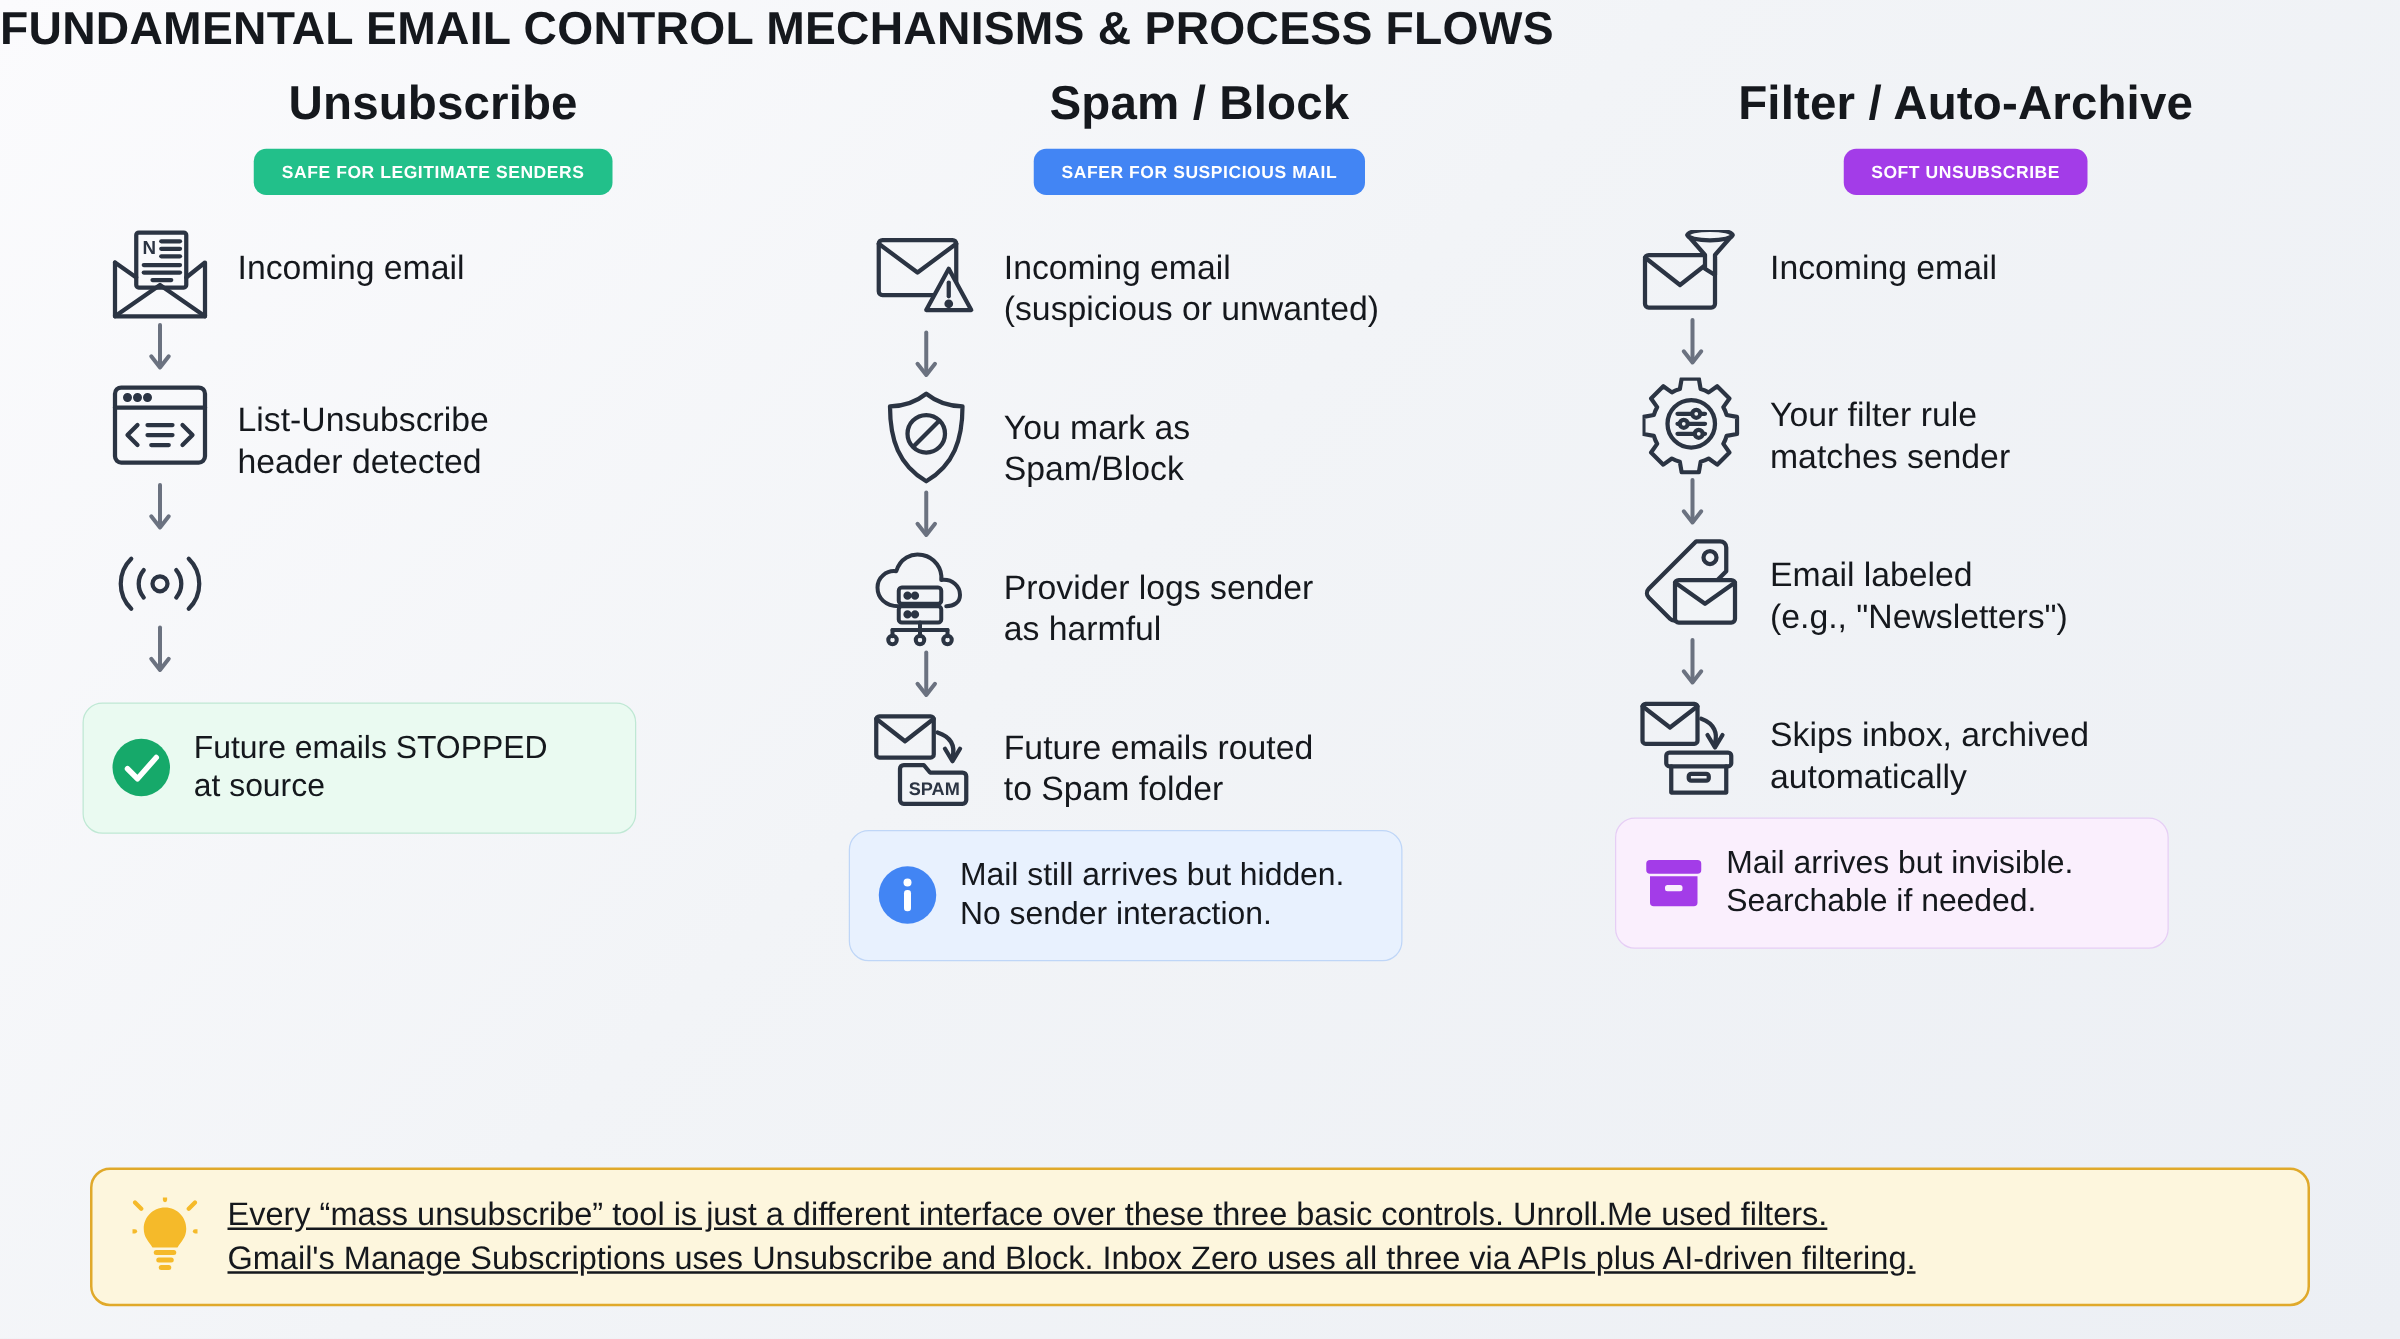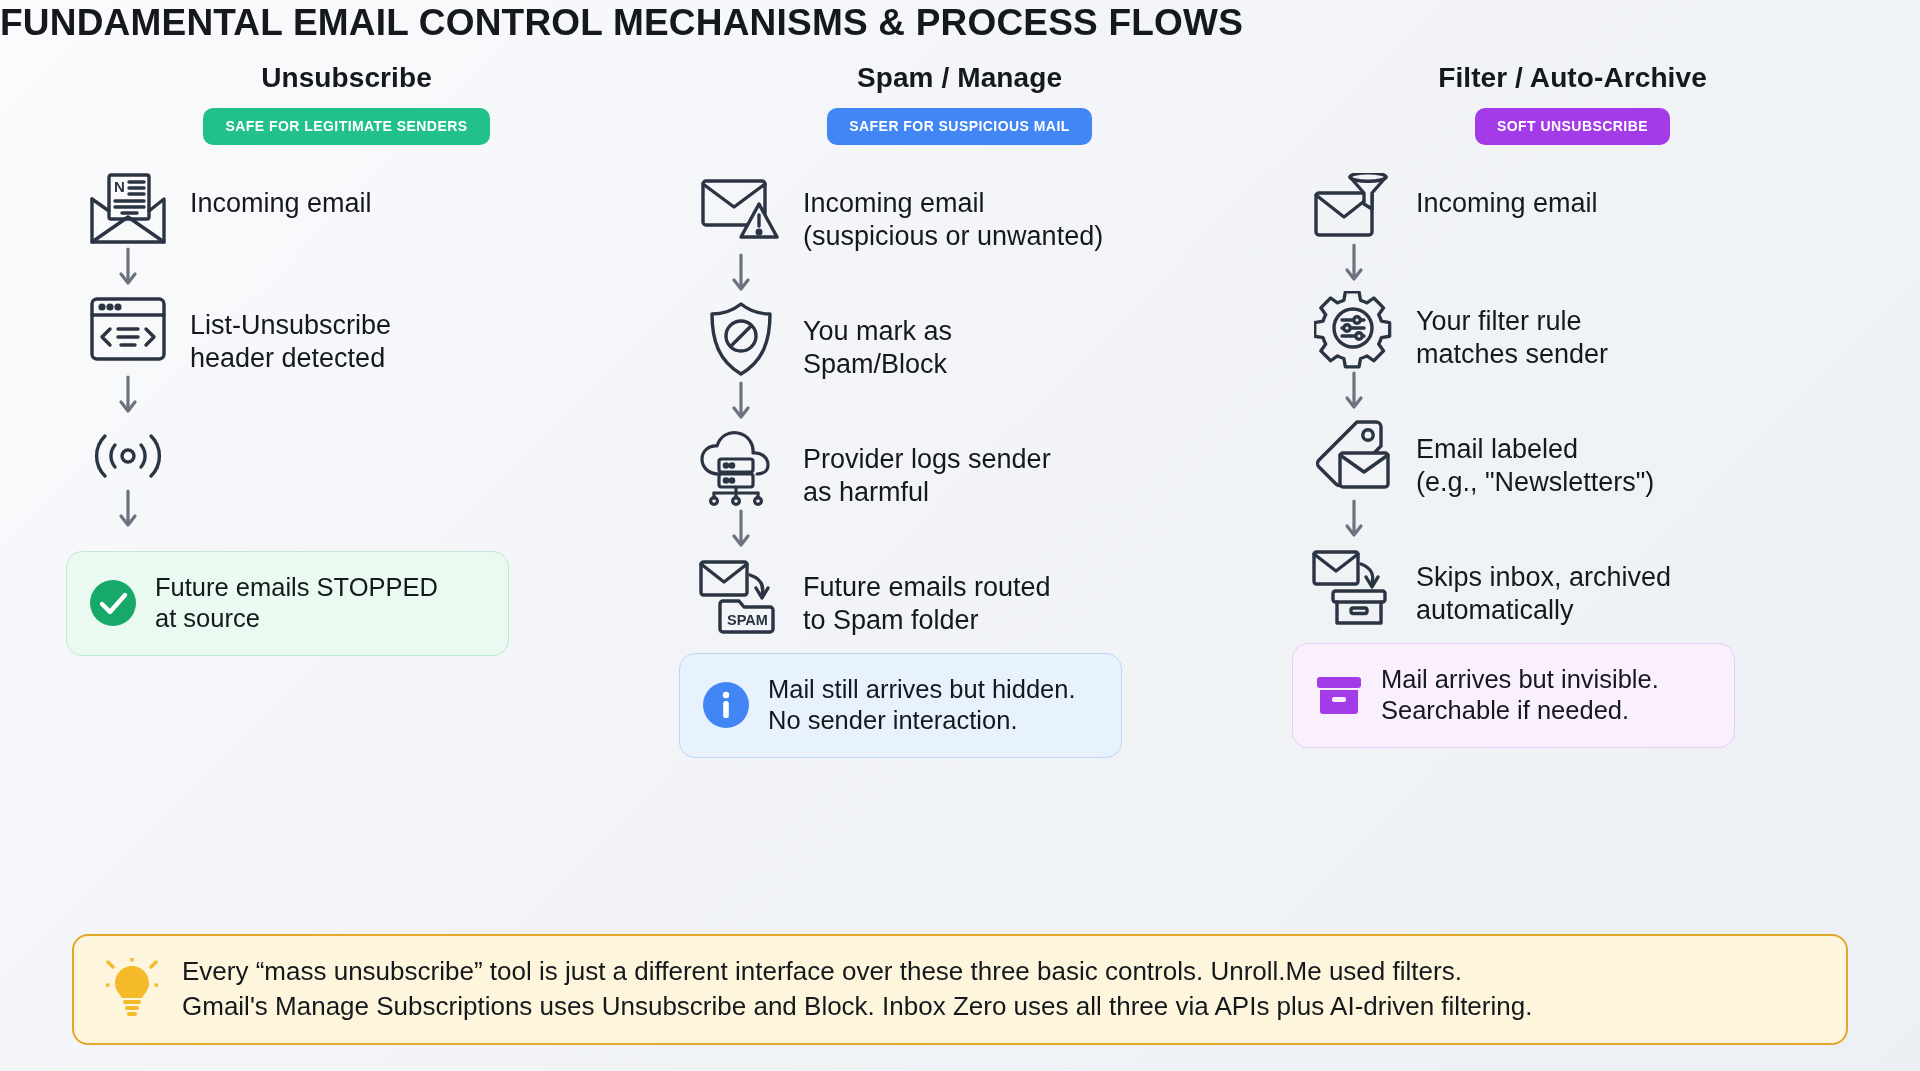--- a/index.html
+++ b/index.html
@@ -25,21 +25,21 @@
   }
 
   
   .columns {
     display: flex;
     padding: 18px 40px 0 40px;
   }
   .col { width: 613px; position: relative; }
 
   .col-head {
-    font-size: 28px;
+    font-size: 38px;
     font-weight: 700;
     color: #15181d;
     text-align: center;
     margin-bottom: 14px;
     letter-spacing: .1px;
   }
   .badge-row { display:flex; justify-content:center; }
   .badge {
     display: inline-block;
     color: #fff;
@@ -108,20 +108,21 @@
     display: flex;
     align-items: center;
     gap: 22px;
     padding: 18px 30px;
   }
   .note .ntext {
     font-size: 26px;
     line-height: 1.36;
     color: #15181d;
     white-space: pre-line;
+    text-decoration: underline;
   }
   .bulb { min-width:56px; width:56px; display:flex; justify-content:center;}
   svg.ico { display:block; }
 </style>
 </head>
 <body>
 
 <div class="page">
 
   <div class="title">FUNDAMENTAL EMAIL CONTROL MECHANISMS &amp; PROCESS FLOWS</div>
@@ -215,21 +216,21 @@
             <circle cx="24" cy="24" r="23" fill="#16a96a"></circle>
             <path d="M13 25 L21 33 L36 16" fill="none" stroke="#fff" stroke-width="4.4" stroke-linecap="round" stroke-linejoin="round"></path>
           </svg>
         </div>
         <div class="ctext">Future emails STOPPED
 at source</div>
       </div>
     </div>
 
     <div class="col">
-      <div class="col-head">Spam / Manage</div>
+      <div class="col-head">Spam / Block</div>
       <div class="badge-row">
         <div class="badge" style="background:#4285f4">SAFER FOR SUSPICIOUS MAIL</div>
       </div>
 
       <div class="flow">
 
         <div class="step">
           <div class="icon-cell">
             <svg class="ico" width="84" height="70" viewBox="0 0 84 70" fill="none" stroke="#2b3443" stroke-width="3.4" stroke-linecap="round" stroke-linejoin="round">
               <rect x="4" y="8" width="62" height="44" rx="3"></rect>

